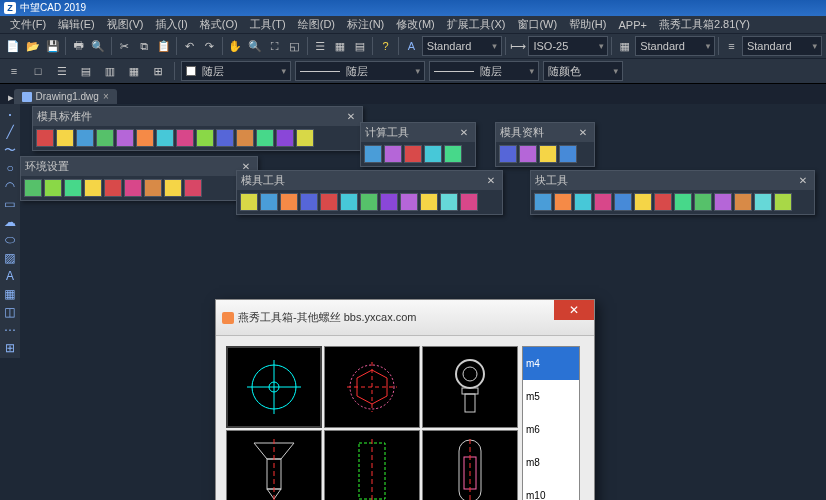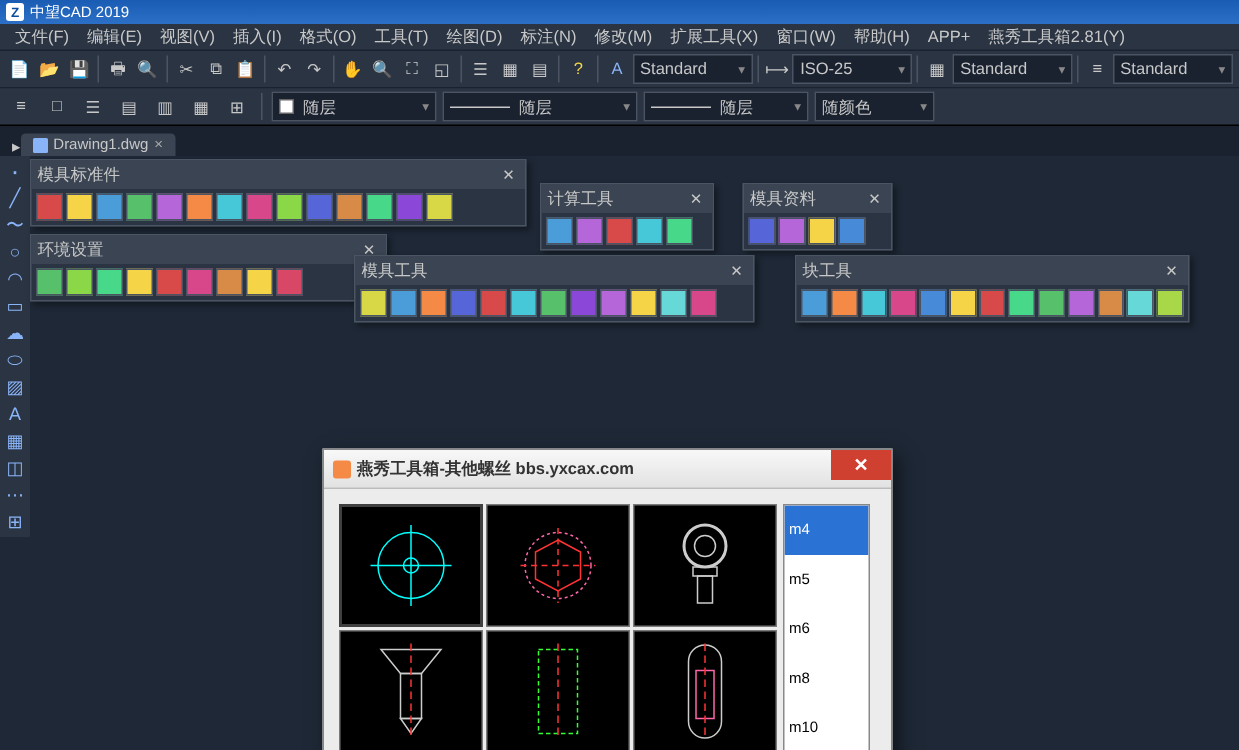--- a/index.html
+++ b/index.html
@@ -47,21 +47,21 @@
 .float-tb .tb-head .xbtn { width: 14px; height: 14px; display: flex; align-items: center; justify-content: center; cursor: pointer; font-size: 10px; }
 .float-tb .tb-body { display: flex; gap: 2px; padding: 3px; flex-wrap: nowrap; }
 .float-tb .ti { width: 18px; height: 18px; border: 1px solid #4a5462; cursor: pointer; display: inline-block; }
 
 .c1{background:#d84a4a}.c2{background:#f5d547}.c3{background:#4a9dd8}.c4{background:#56c16a}.c5{background:#b566d8}.c6{background:#f58a47}.c7{background:#47c8d8}.c8{background:#d8478a}.c9{background:#8ad847}.c10{background:#5666d8}.c11{background:#d88a47}.c12{background:#47d88a}.c13{background:#8a47d8}.c14{background:#d8d847}.c15{background:#478ad8}.c16{background:#d84766}.c17{background:#66d8d8}.c18{background:#a8d847}
 
 
 
 
 .dialog { position: absolute; left: 215px; top: 195px; width: 380px; background: #ececec; border: 1px solid #888; box-shadow: 4px 4px 12px rgba(0,0,0,.5); }
-.dialog .dtitle { background: linear-gradient(#f8f8f8, #e2e2e2); height: 26px; display: flex; align-items: center; padding: 0 0 0 6px; font-size: 11px; color: #333; border-bottom: 1px solid #bbb; position: relative; font-weight: bold; }
+.dialog .dtitle { background: linear-gradient(#f8f8f8, #e2e2e2); height: 36px; display: flex; align-items: center; padding: 0 0 0 6px; font-size: 11px; color: #333; border-bottom: 1px solid #bbb; position: relative; }
 .dialog .dtitle .dicon { width: 12px; height: 12px; background: #f58a47; border-radius: 2px; margin-right: 4px; }
 .dialog .dtitle .dclose { position: absolute; right: 0; top: 0; width: 40px; height: 20px; background: #d04030; color: #fff; display: flex; align-items: center; justify-content: center; cursor: pointer; font-size: 12px; }
 .dialog .dcontent { padding: 10px; font-size: 11px; color: #222; }
 .dialog .dnote { margin-bottom: 8px; }
 .dialog .dgrid { display: flex; gap: 4px; }
 .dialog .cells { display: grid; grid-template-columns: repeat(3, 96px); grid-template-rows: repeat(2, 82px); gap: 2px; }
 .dialog .cell { background: #000; border: 1px solid #7a7a7a; position: relative; display: flex; align-items: center; justify-content: center; }
 .dialog .cell.sel { border: 2px solid #404040; }
 .dialog .sizelist { width: 58px; background: #fff; border: 1px solid #888; font-size: 10px; color: #000; overflow: hidden; }
 .dialog .sizelist div { padding: 11px 3px; cursor: pointer; }
@@ -188,21 +188,21 @@
     <span class="tb">☁</span>
     <span class="tb">⬭</span>
     <span class="tb">▨</span>
     <span class="tb">A</span>
     <span class="tb">▦</span>
     <span class="tb">◫</span>
     <span class="tb">⋯</span>
     <span class="tb">⊞</span>
   </div>
 
-  <div class="float-tb" style="left:20px; top:2px; width:331px">
+  <div class="float-tb" style="left:32px; top:2px; width:331px">
     <div class="tb-head">
       <span>模具标准件</span>
       <span class="xbtn">✕</span>
     </div>
     <div class="tb-body">
       <span class="ti c1"></span>
         <span class="ti c2"></span>
         <span class="ti c3"></span>
         <span class="ti c4"></span>
         <span class="ti c5"></span>
@@ -277,21 +277,21 @@
         <span class="ti c7"></span>
         <span class="ti c4"></span>
         <span class="ti c13"></span>
         <span class="ti c5"></span>
         <span class="ti c2"></span>
         <span class="ti c17"></span>
         <span class="ti c8"></span>
     </div>
   </div>
 
-  <div class="float-tb" style="left:530px; top:66px; width:263px">
+  <div class="float-tb" style="left:530px; top:66px; width:285px">
     <div class="tb-head">
       <span>块工具</span>
       <span class="xbtn">✕</span>
     </div>
     <div class="tb-body">
       <span class="ti c3"></span>
         <span class="ti c6"></span>
         <span class="ti c7"></span>
         <span class="ti c8"></span>
         <span class="ti c15"></span>

